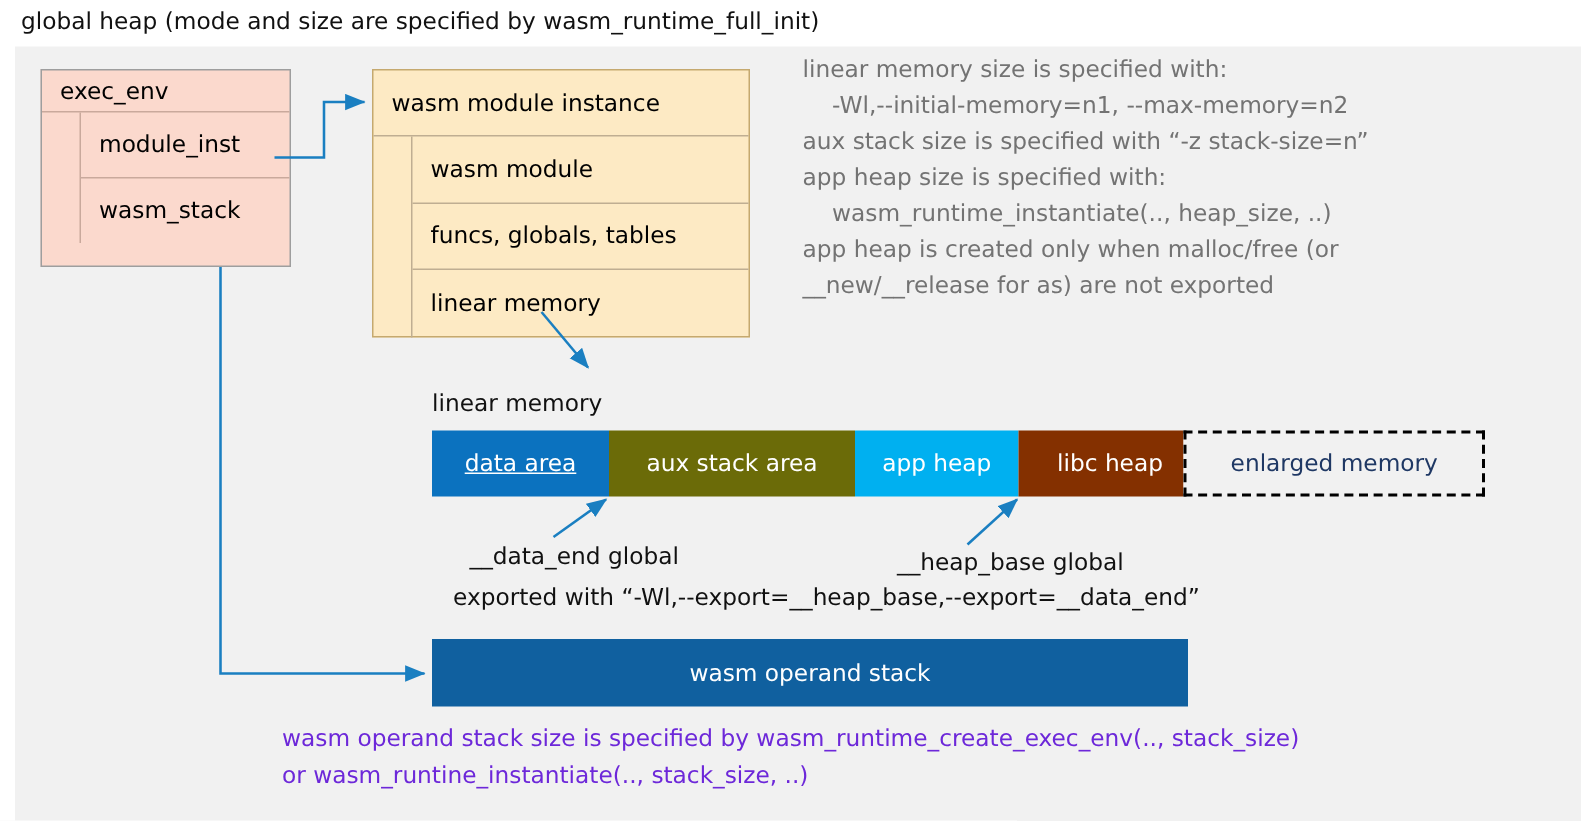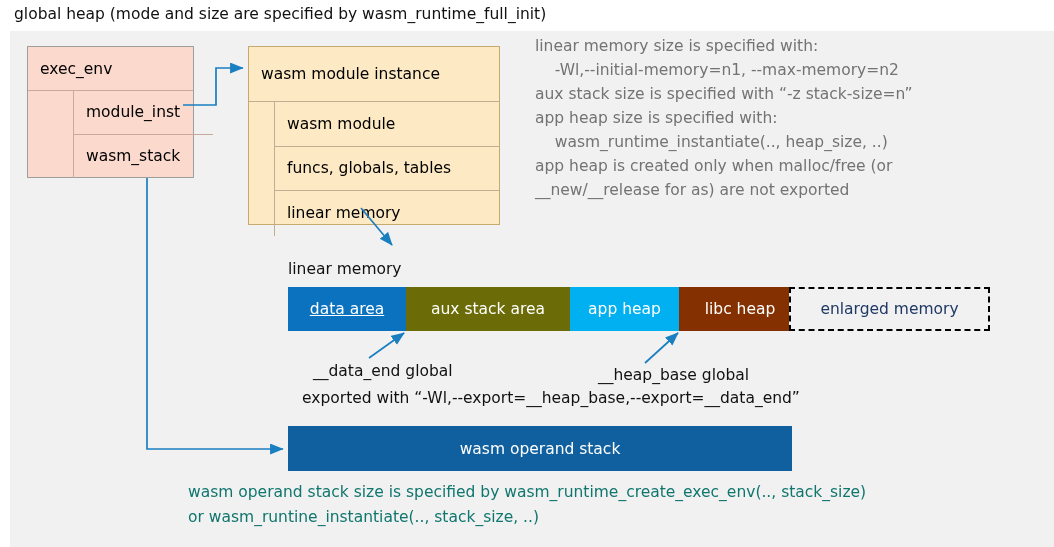--- a/index.html
+++ b/index.html
@@ -86,35 +86,35 @@
 
   
   #exec-env-box {
     left: 27px;
     top: 46px;
     width: 167px;
     height: 132px;
     background: #fbd9cd;
     border-color: #9e9e9e;
   }
-  #exec-env-box .hdr { height: 44px; border-bottom-color: #c9a99c; }
-  #exec-env-box .body { height: 87px; margin-left: 20px; }
+  #exec-env-box .hdr { height: 28px; border-bottom-color: #c9a99c; }
+  #exec-env-box .body { height: 87px; }
   #exec-env-box .gutter { width: 26px; border-right-color: #c9a99c; }
   #exec-env-box .field { height: 43.5px; border-bottom-color: #c9a99c; }
 
   
   #wasm-mod-inst-box {
     left: 248px;
     top: 46px;
     width: 252px;
     height: 179px;
     background: #fdeac4;
     border-color: #c5a96f;
   }
-  #wasm-mod-inst-box .hdr { height: 55px; }
+  #wasm-mod-inst-box .hdr { height: 44px; }
   #wasm-mod-inst-box .body { height: 134px; }
   #wasm-mod-inst-box .gutter { width: 26px; }
   #wasm-mod-inst-box .field { height: 44.6px; text-align: center; }
 
   
   .desc {
     position: absolute;
     left: 535px;
     top: 34px;
     width: 515px;
@@ -187,21 +187,21 @@
   #anno-heap-base  { left: 598px; top: 364px; }
   #anno-exported   { left: 302px; top: 387px; }
 
   .bottom-note {
     position: absolute;
     left: 188px;
     top: 480px;
     width: 866px;
     font-size: 15.5px;
     line-height: 25px;
-    color: #0f766e;
+    color: #6d28d9;
     white-space: pre;
   }
 
   svg.overlay {
     position: absolute;
     left: 0; top: 0;
     width: 1054px;
     height: 547px;
     pointer-events: none;
   }

